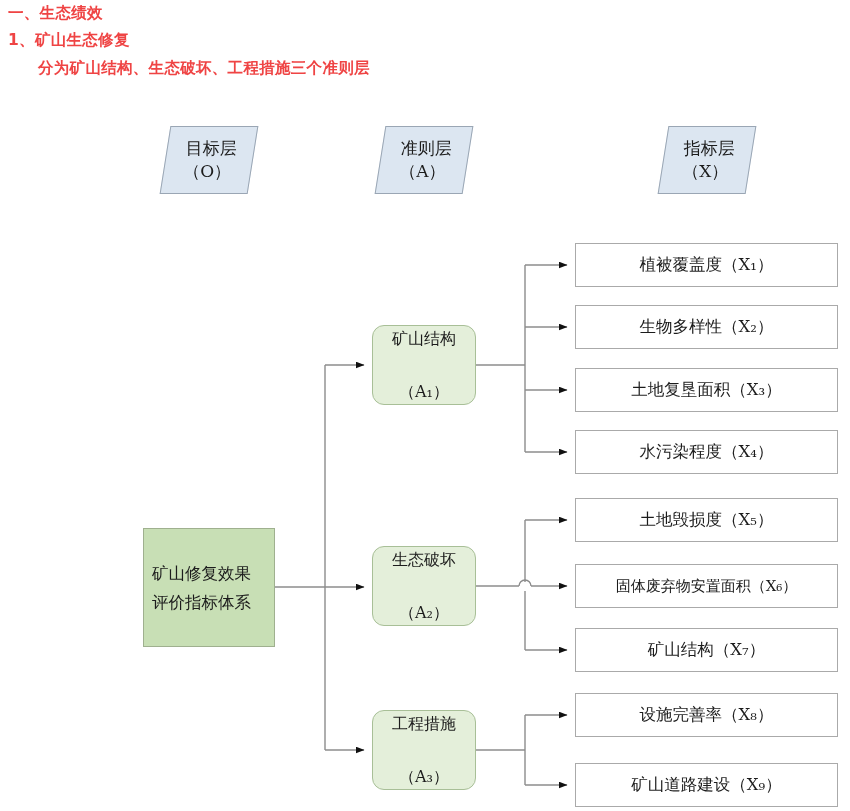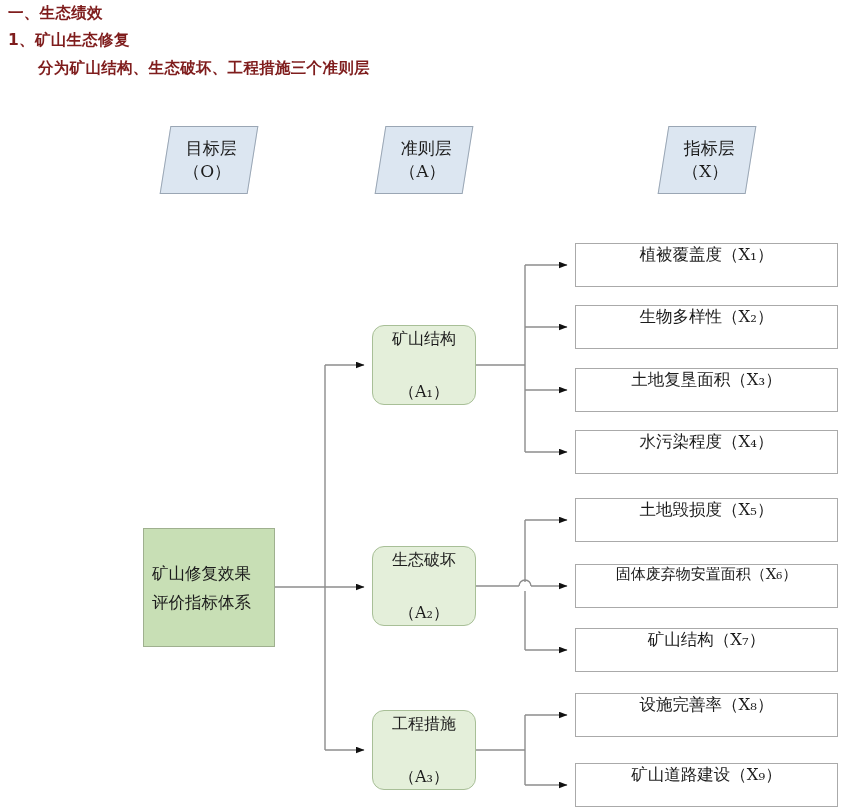--- a/index.html
+++ b/index.html
@@ -17,21 +17,21 @@
   }
 
   
   #heading-block {
     position: absolute;
     left: 0;
     top: 0;
     width: 850px;
   }
   .heading-line {
-    color: #7f1d1d;
+    color: #ef4444;
     font-weight: bold;
     font-size: 15.5px;
     line-height: 27px;
     white-space: nowrap;
     letter-spacing: 0.3px;
   }
   #heading-line-1 { position: absolute; left: 8px;  top: 0px;  }
   #heading-line-2 { position: absolute; left: 8px;  top: 27px; }
   #heading-line-3 { position: absolute; left: 38px; top: 55px; }
 
@@ -120,21 +120,21 @@
   
   .indicator-box {
     position: absolute;
     left: 575px;
     width: 263px;
     height: 44px;
     background: #ffffff;
     border: 1px solid #aaaaaa;
     box-sizing: border-box;
     display: flex;
-    align-items: flex-start;
+    align-items: center;
     justify-content: center;
     text-align: center;
     color: #1c1c1c;
     font-family: "DejaVu Serif", "Liberation Serif", serif;
     font-size: 16.5px;
     white-space: nowrap;
   }
   .indicator-box.compact { font-size: 15px; }
 </style>
 </head>

